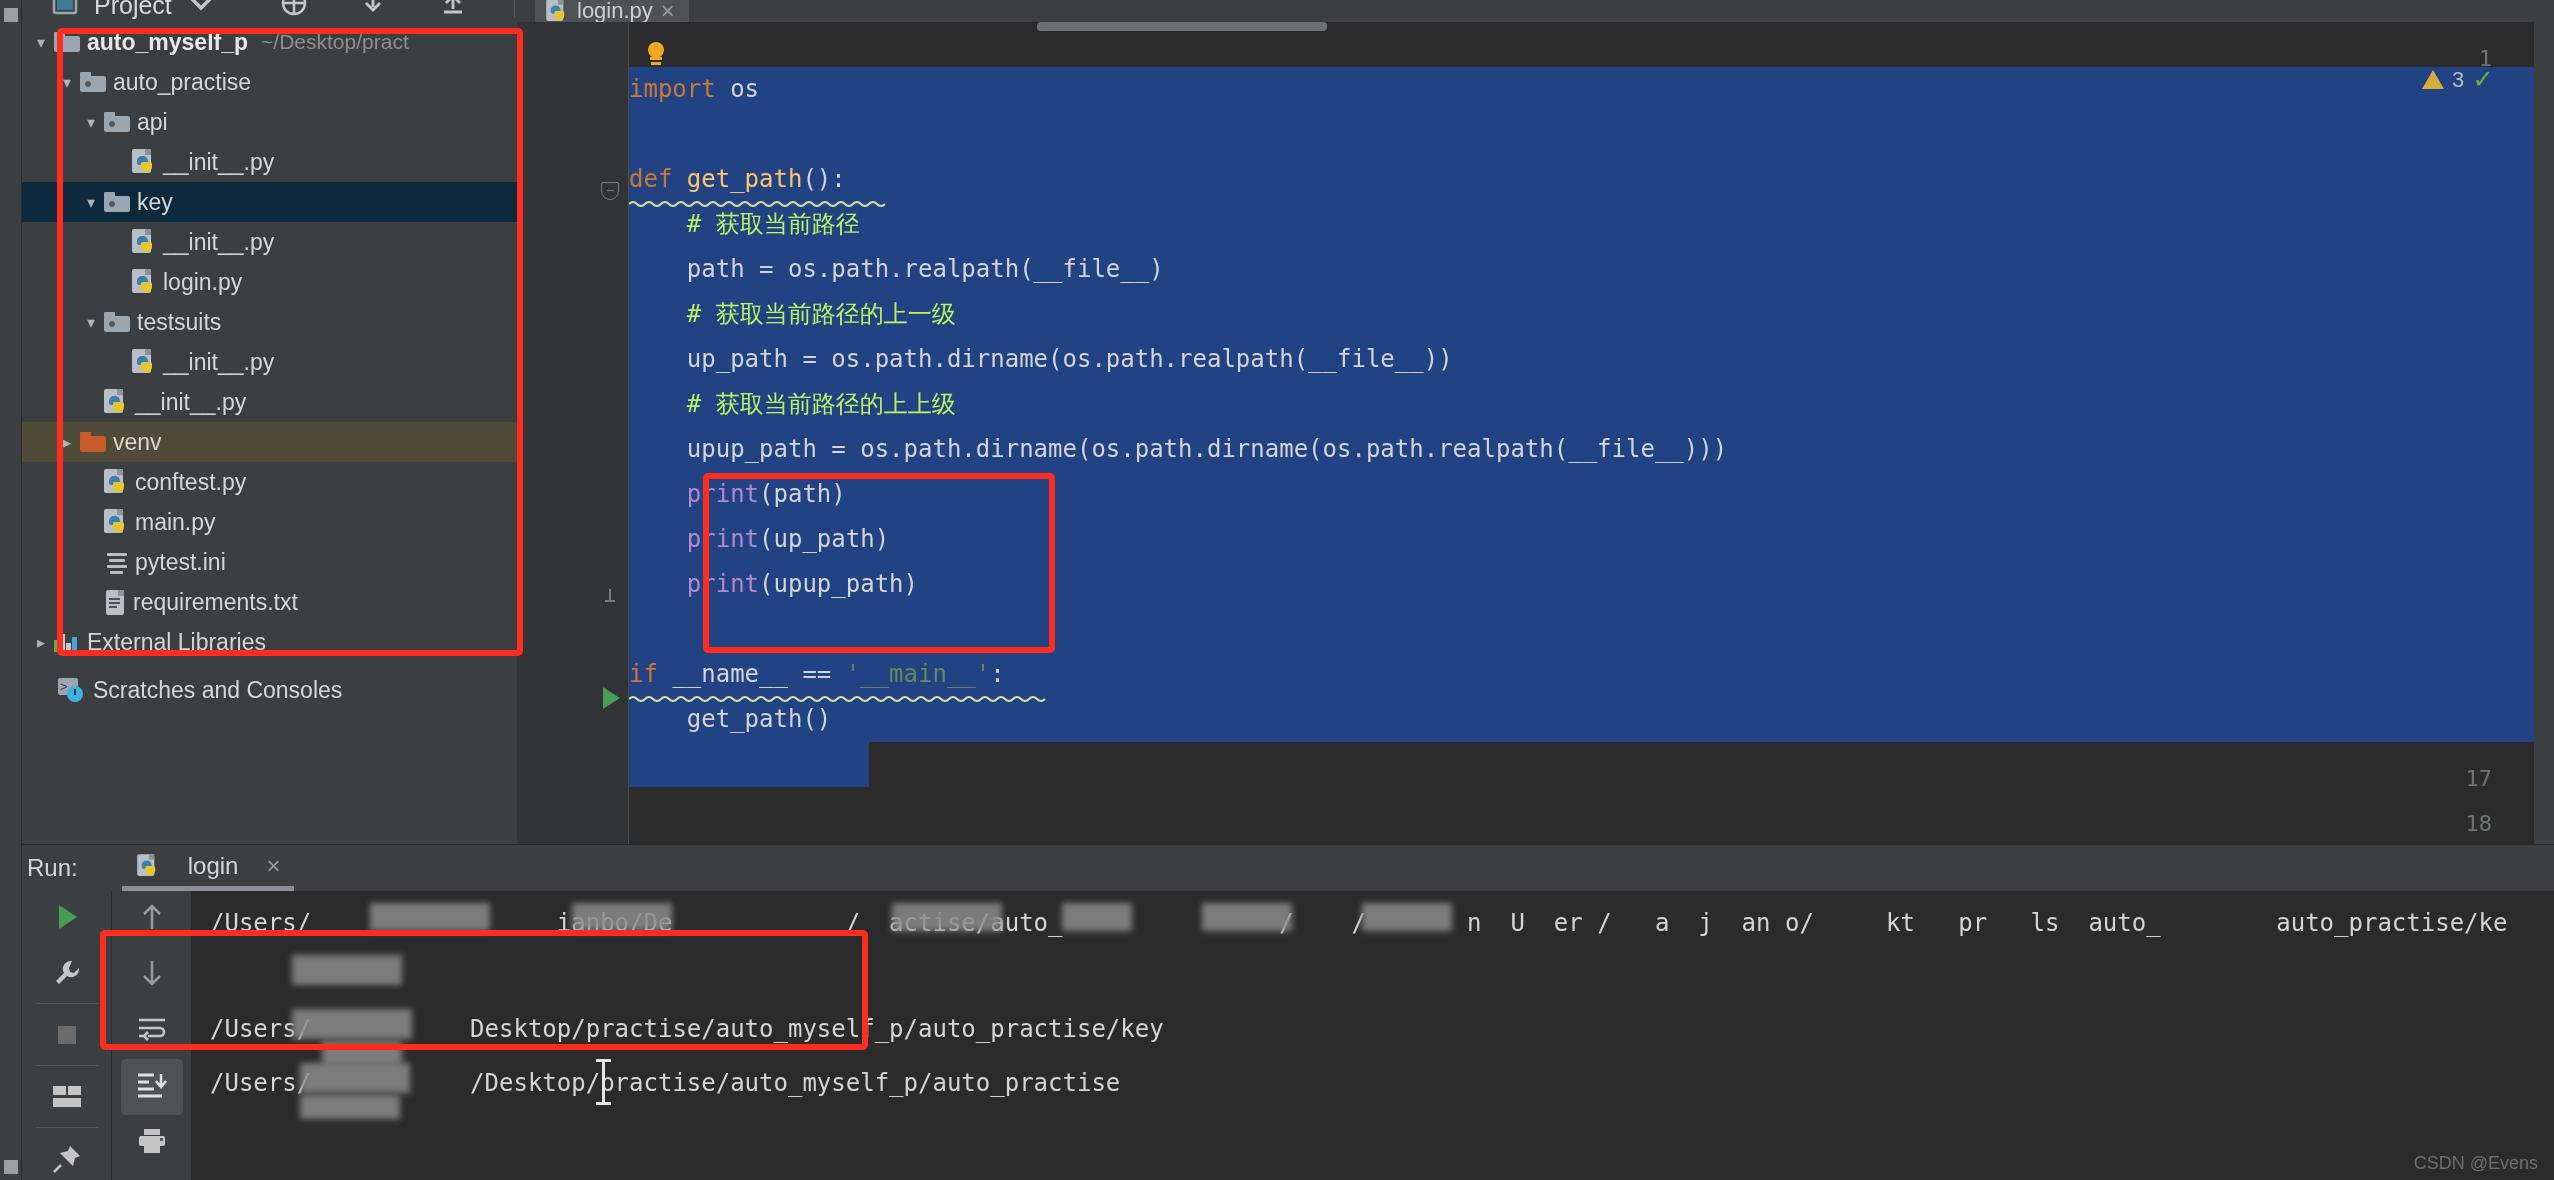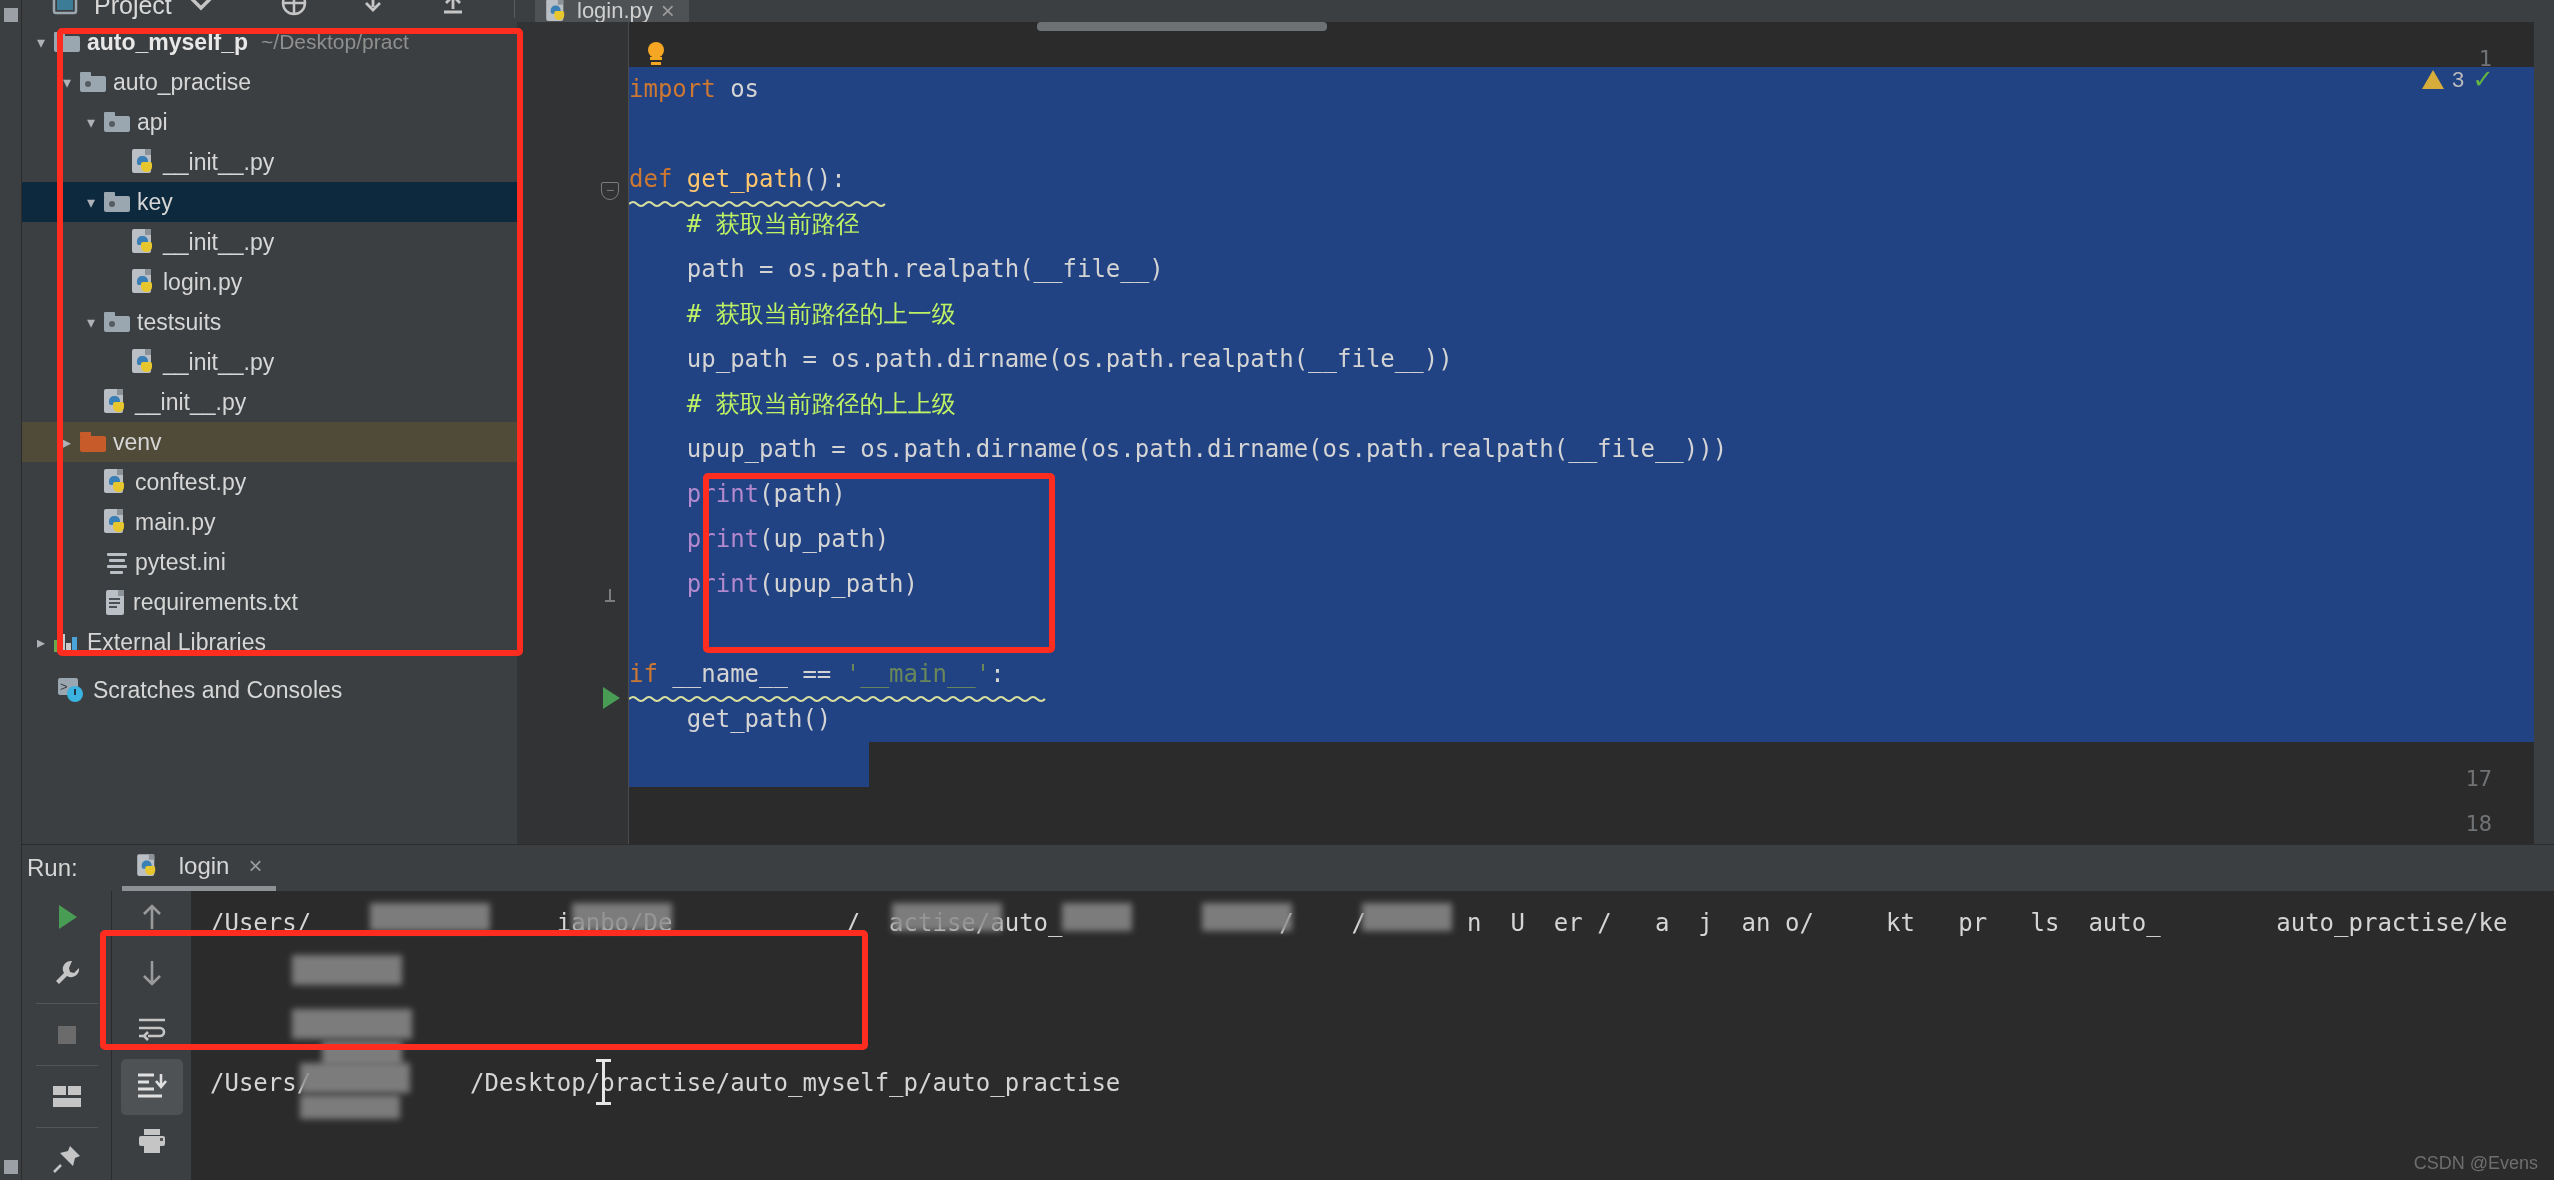--- a/index.html
+++ b/index.html
@@ -200,21 +200,21 @@
   }
 
   
   .runpanel {
     position: absolute; left: 22px; top: 844px; width: 2532px; height: 336px;
     background: #3c3f41; border-top: 1px solid #2b2b2b;
   }
   .runhdr { position: absolute; left: 0; top: 0; height: 46px; display: flex; align-items: center; }
   .runhdr .rl { color: #d6d6d6; font-size: 24px; margin-left: 5px; }
   .runtab {
-    display: flex; align-items: center; gap: 19px; margin-left: 44px;
+    display: flex; align-items: center; gap: 28px; margin-left: 44px;
     height: 46px; padding: 0 14px; color: #d6d6d6; font-size: 24px;
     border-bottom: 5px solid #8d9094;
   }
   .xmark { color: #9b9b9b; font-size: 24px; }
   .runtools {
     position: absolute; left: 0; top: 46px; width: 90px; height: 290px;
     background: #3c3f41; border-right: 1px solid #2b2b2b;
   }
   .runtools2 {
     position: absolute; left: 90px; top: 46px; width: 80px; height: 290px;
@@ -648,20 +648,21 @@
               <rect x="24" y="11" width="3" height="3" fill="#555"></rect>
             </svg></span>
       </div>
       <div class="tbtn2" style="top:280px">
         
       </div>
     </div>
 
     <div class="console">
       <div class="cline2" style="top:18px">/Users/                 ianbo/De            /  actise/auto_               /    /       n  U  er /   a  j  an o/     kt   pr   ls  auto_        auto_practise/ke             y</div>
+      <div class="cline2" style="top:124px">/Users/           Desktop/practise/auto_myself_p/auto_practise/key</div>
       <div class="cline2" style="top:178px">/Users/           /Desktop/practise/auto_myself_p/auto_practise</div>
       <div class="cline2" style="top:232px"></div>
       <div class="cline2" style="top:286px">Process finished with exit code 0</div>
 
       <div class="blurpatch" style="left:178px; top:12px; width:120px; height:28px;"></div>
       <div class="blurpatch" style="left:380px; top:12px; width:100px; height:28px;"></div>
       <div class="blurpatch" style="left:700px; top:12px; width:110px; height:28px;"></div>
       <div class="blurpatch" style="left:870px; top:12px; width:70px; height:28px;"></div>
       <div class="blurpatch" style="left:1010px; top:12px; width:90px; height:28px;"></div>
       <div class="blurpatch" style="left:1170px; top:12px; width:90px; height:28px;"></div>

